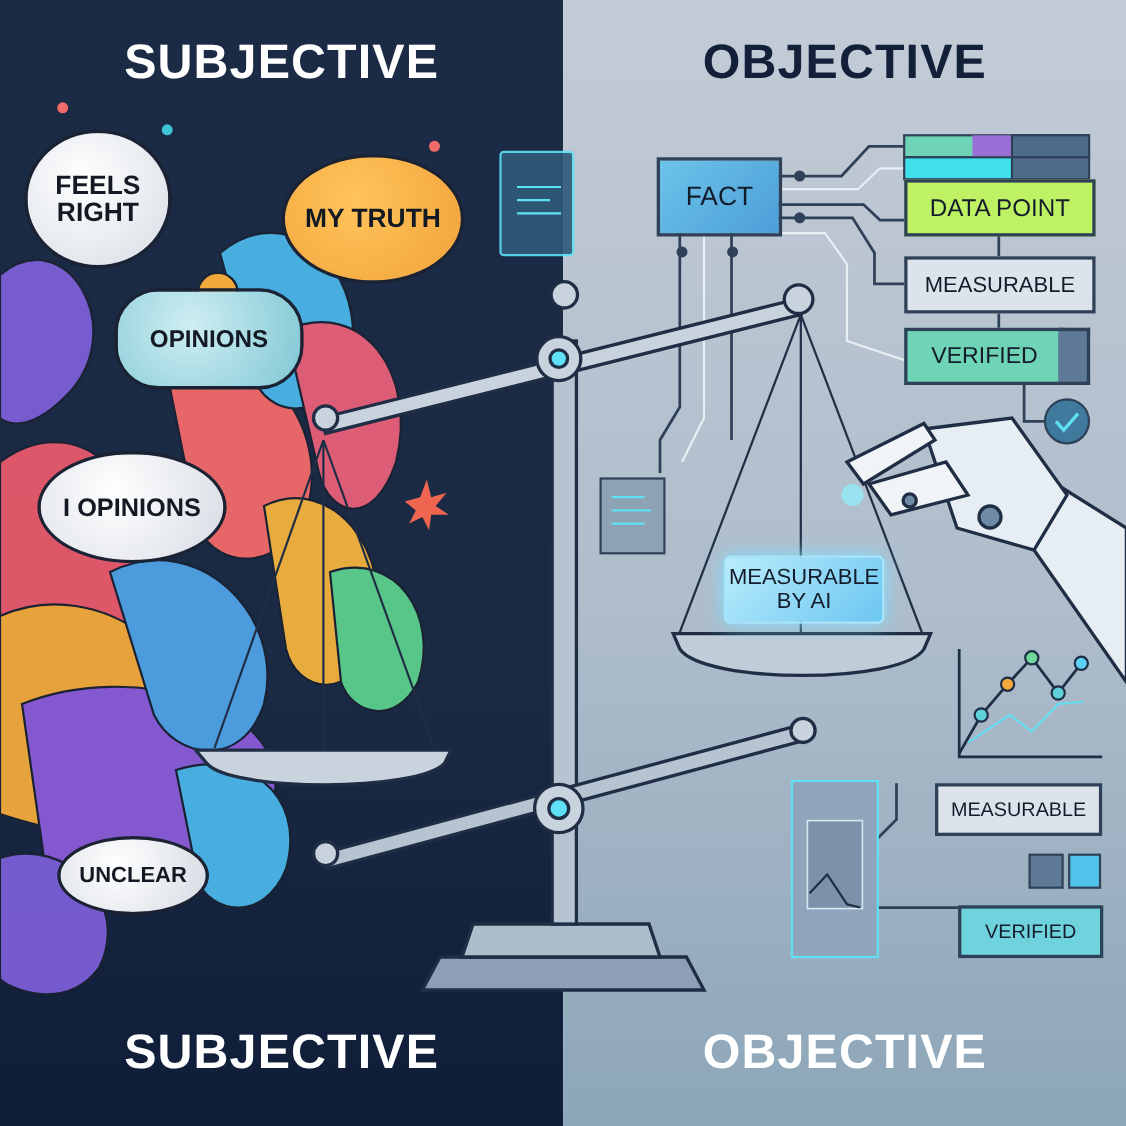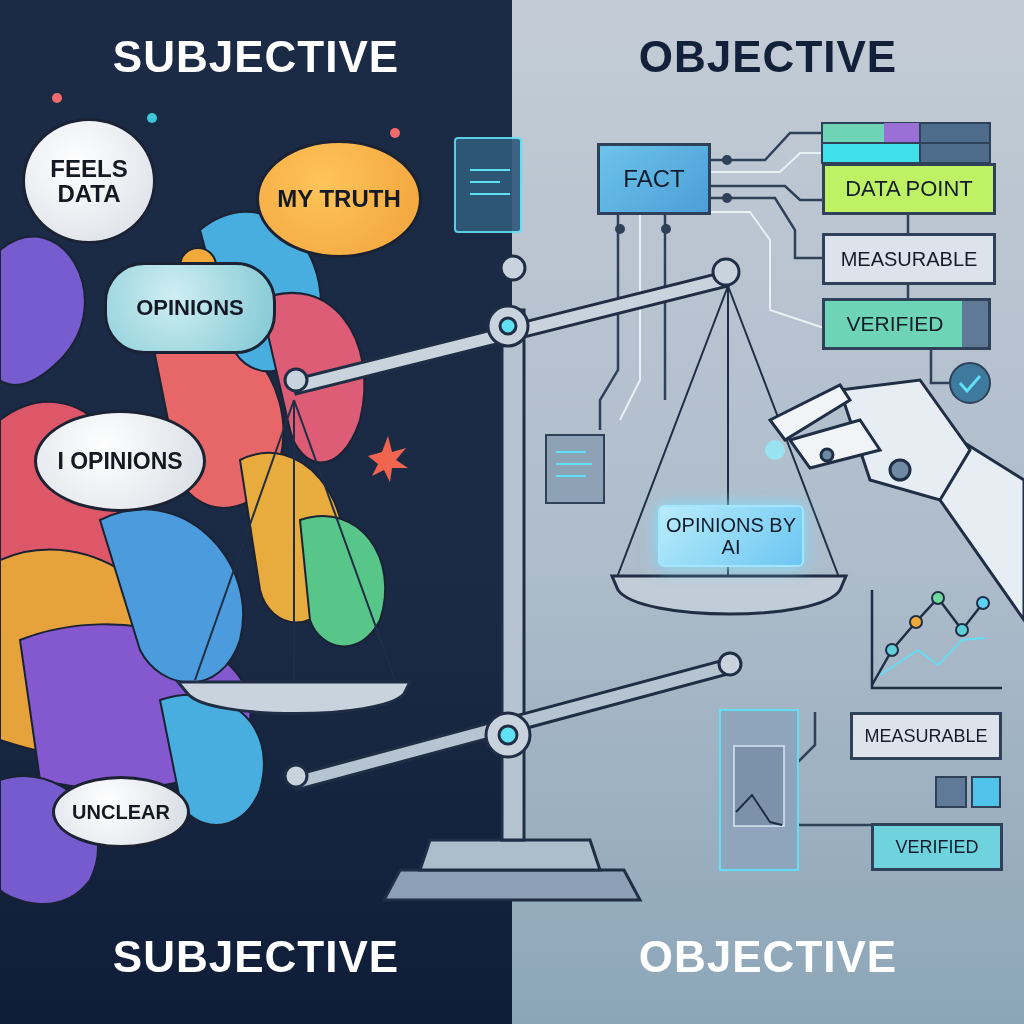--- a/index.html
+++ b/index.html
@@ -10,21 +10,21 @@
   .t-sub-top{left:0;top:32px;color:#ffffff;}
   .t-obj-top{left:512px;top:32px;color:#12203a;}
   .t-sub-bot{left:0;top:932px;color:#ffffff;}
   .t-obj-bot{left:512px;top:932px;color:#ffffff;}
   svg.art{position:absolute;left:0;top:0;}
   .bubble{position:absolute;display:flex;align-items:center;justify-content:center;text-align:center;font-weight:bold;color:#141a24;border:3px solid #1a2233;line-height:1.05;}
   .b-feels{left:22px;top:118px;width:128px;height:120px;border-radius:50%;background:radial-gradient(circle at 40% 35%,#ffffff,#d7dde5);font-size:24px;}
   .b-truth{left:256px;top:140px;width:160px;height:112px;border-radius:50%;background:radial-gradient(circle at 40% 35%,#ffc45a,#f0a23a);font-size:24px;}
   .b-opin{left:104px;top:262px;width:166px;height:86px;border-radius:40px;background:radial-gradient(circle at 40% 35%,#cfeef3,#7fc7d3);font-size:22px;}
   .b-believe{left:34px;top:410px;width:166px;height:96px;border-radius:50%;background:radial-gradient(circle at 40% 35%,#ffffff,#d6dbe3);font-size:23px;}
-  .b-unclear{left:52px;top:776px;width:132px;height:66px;border-radius:50%;background:radial-gradient(circle at 40% 35%,#ffffff,#d5dae2);font-size:20px;}
+  .b-unclear{left:52px;top:760px;width:132px;height:66px;border-radius:50%;background:radial-gradient(circle at 40% 35%,#ffffff,#d5dae2);font-size:20px;}
   .box{position:absolute;display:flex;align-items:center;justify-content:center;font-weight:normal;color:#141c2c;border:3px solid #2f4158;}
   .x-fact{left:597px;top:143px;width:108px;height:66px;background:linear-gradient(135deg,#6cc3ea,#4c9fd8);font-size:24px;}
   .x-datapoint{left:822px;top:163px;width:168px;height:46px;background:#bef264;font-size:22px;}
   .x-meas1{left:822px;top:233px;width:168px;height:46px;background:#dde3ea;font-size:20px;}
   .x-verif1{left:822px;top:298px;width:140px;height:46px;background:#6fd4b6;font-size:21px;}
   .x-verif1-tab{position:absolute;left:962px;top:298px;width:26px;height:46px;background:#5e7a97;border:3px solid #2f4158;border-left:none;}
   .x-pref{left:658px;top:505px;width:142px;height:58px;background:linear-gradient(135deg,#b8ecfb,#6cc6f2);border:2px solid #a5e6ff;border-radius:6px;box-shadow:0 0 18px #7ee0ff;font-size:20px;line-height:1.1;text-align:center;}
   .x-meas2{left:850px;top:712px;width:146px;height:42px;background:#dde3ea;font-size:18px;}
   .x-verif2{left:871px;top:823px;width:126px;height:42px;background:#6ed3dc;font-size:18px;}
 </style>
@@ -148,29 +148,29 @@
     <path d="M770 420 L840 385 L850 400 L785 440 Z" fill="#f0f4f7"></path>
     <circle cx="900" cy="470" r="10" fill="#6f8aa5"></circle>
     <circle cx="827" cy="455" r="6" fill="#6f8aa5"></circle>
   </g>
   <circle cx="775" cy="450" r="10" fill="#8ff2ff" opacity="0.7"></circle>
 </svg>
 
 <div class="title t-sub-top">SUBJECTIVE</div>
 <div class="title t-obj-top">OBJECTIVE</div>
 
-<div class="bubble b-feels">FEELS DATA</div>
+<div class="bubble b-feels">FEELS RIGHT</div>
 <div class="bubble b-truth">MY TRUTH</div>
 <div class="bubble b-opin">OPINIONS</div>
 <div class="bubble b-believe">I OPINIONS</div>
 <div class="bubble b-unclear">UNCLEAR</div>
 
 <div class="box x-fact">FACT</div>
 <div class="box x-datapoint">DATA POINT</div>
 <div class="box x-meas1">MEASURABLE</div>
 <div class="box x-verif1">VERIFIED</div>
 <div class="x-verif1-tab"></div>
-<div class="box x-pref">OPINIONS BY AI</div>
+<div class="box x-pref">MEASURABLE BY AI</div>
 <div class="box x-meas2">MEASURABLE</div>
 <div class="box x-verif2">VERIFIED</div>
 
 <div class="title t-sub-bot">SUBJECTIVE</div>
 <div class="title t-obj-bot">OBJECTIVE</div>
 
 </body></html>

